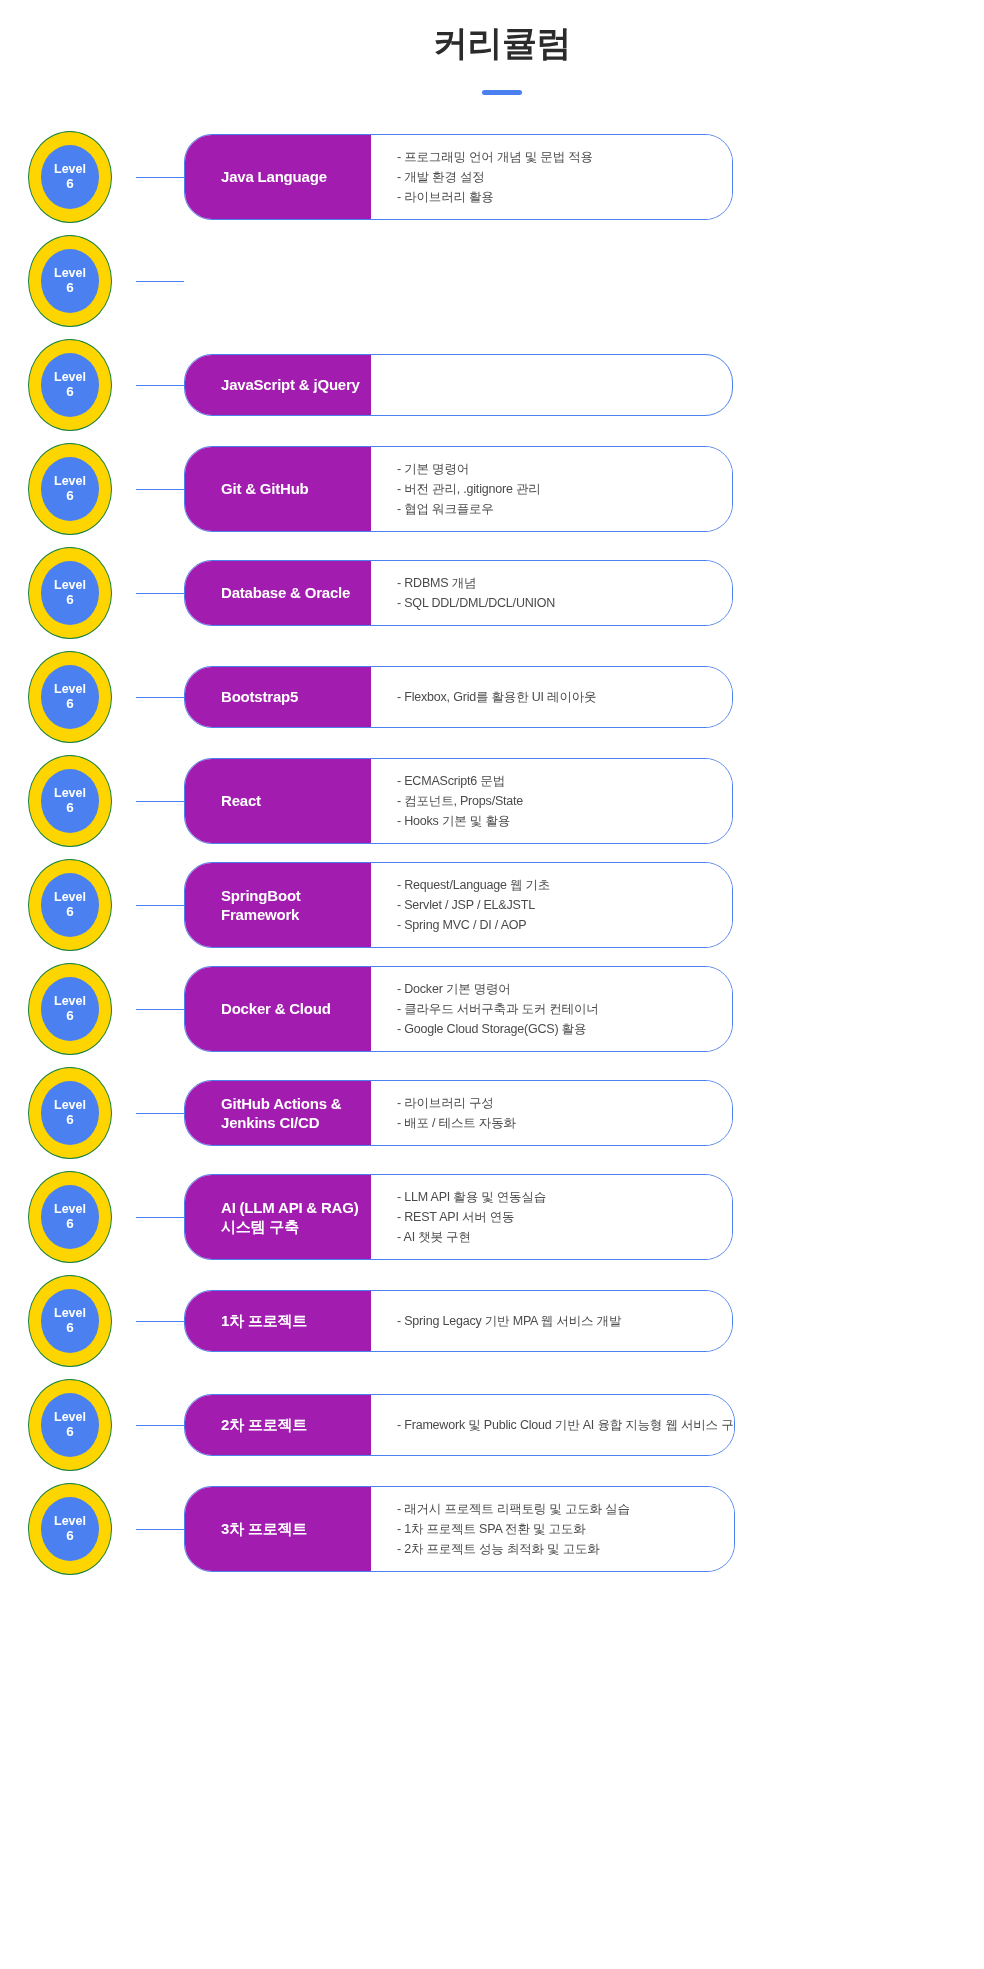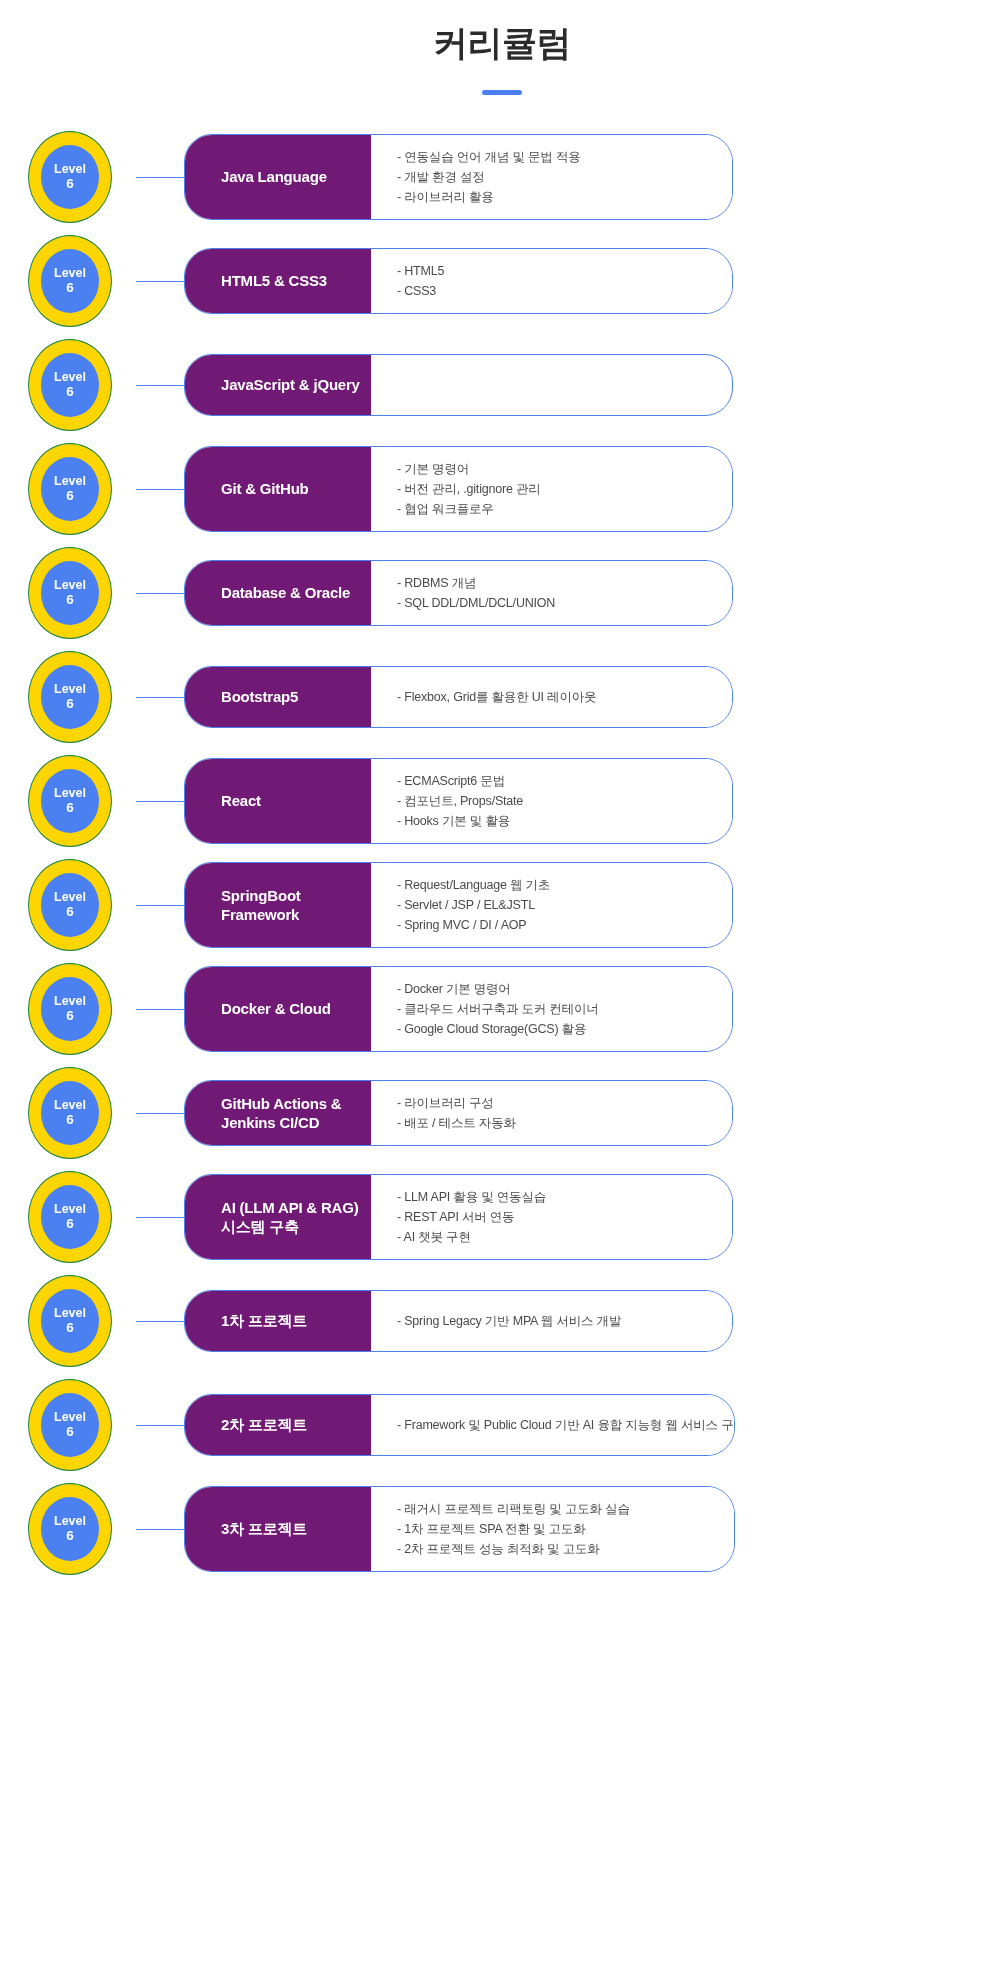--- a/index.html
+++ b/index.html
@@ -114,21 +114,21 @@
     align-items: stretch;
     border: 1.6px solid #4a80f0;
     border-radius: 28px;
     background: #ffffff;
     overflow: hidden;
     min-height: 62px;
   }
 
   .card-label {
     flex: 0 0 186px;
-    background: #701a75;
+    background: #a21caf;
     color: #ffffff;
     font-size: 15px;
     font-weight: 700;
     display: flex;
     flex-direction: column;
     justify-content: center;
     padding: 10px 0 10px 36px;
     line-height: 1.28;
     letter-spacing: -0.2px;
   }
@@ -171,45 +171,36 @@
             <span class="lvl-num">6</span>
           </div>
         </div>
       </div>
       <div class="connector"></div>
       <div class="card">
         <div class="card-label">
           <span>Java Language</span>
         </div>
         <div class="card-detail">
-          <div class="bullet">- 연동실습 언어 개념 및 문법 적용</div>
+          <div class="bullet">- 프로그래밍 언어 개념 및 문법 적용</div>
           <div class="bullet">- 개발 환경 설정</div>
           <div class="bullet">- 라이브러리 활용</div>
         </div>
       </div>
     </div>
     <div class="row w-std">
       <div class="badge-wrap">
         <div class="badge">
           <div class="badge-core">
             <span class="lvl-word">Level</span>
             <span class="lvl-num">6</span>
           </div>
         </div>
       </div>
       <div class="connector"></div>
-      <div class="card">
-        <div class="card-label">
-          <span>HTML5 &amp; CSS3</span>
-        </div>
-        <div class="card-detail">
-          <div class="bullet">- HTML5</div>
-          <div class="bullet">- CSS3</div>
-        </div>
-      </div>
     </div>
     <div class="row w-std">
       <div class="badge-wrap">
         <div class="badge">
           <div class="badge-core">
             <span class="lvl-word">Level</span>
             <span class="lvl-num">6</span>
           </div>
         </div>
       </div>

